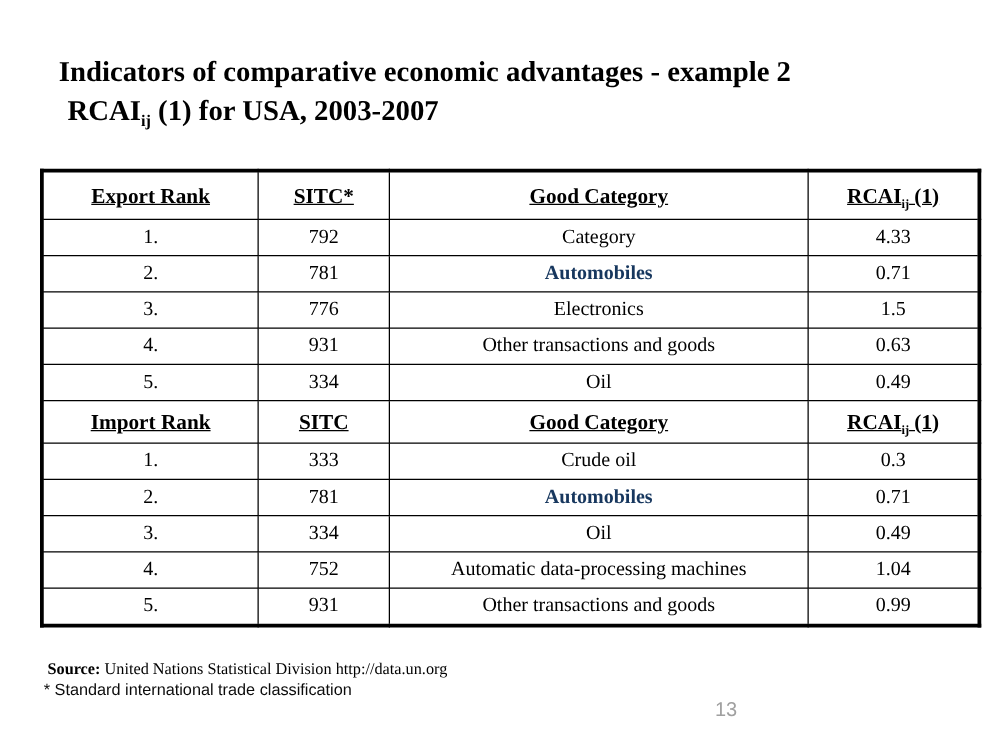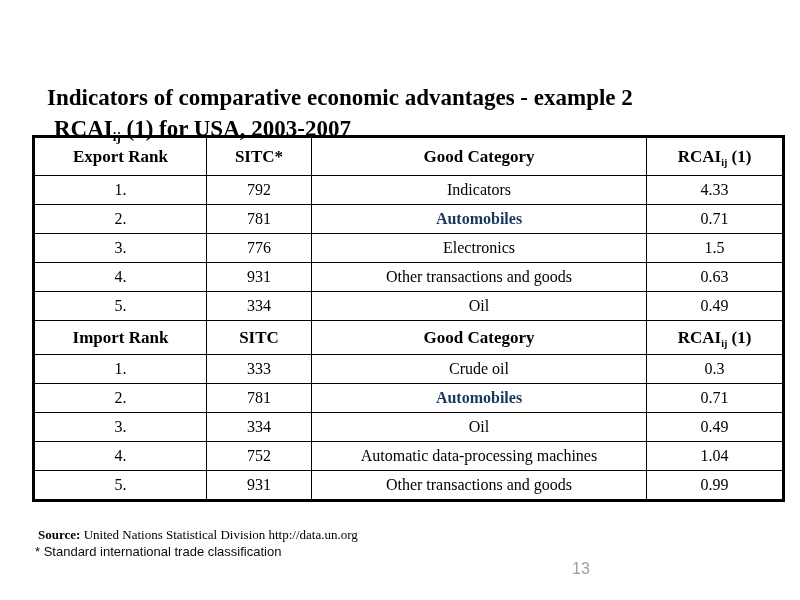--- a/index.html
+++ b/index.html
@@ -15,21 +15,20 @@
 
   
   .title {
     position: absolute;
     left: 47px; top: 42px;
     font-weight: bold;
     font-size: 23px;
     line-height: 31px;
     color: #000;
     white-space: nowrap;
-    margin-top: 40px;
   }
   .title .line2 { padding-left: 7px; }
   .title sub {
     font-size: 13px;
     line-height: 0;
     vertical-align: -5px;
   }
 
   
   table.rcai {
@@ -46,20 +45,21 @@
     text-align: center;
     vertical-align: middle;
     padding: 0 4px;
     overflow: hidden;
     white-space: nowrap;
   }
   tr.hrow td {
     font-weight: bold;
     font-size: 17px;
     height: 37px;
+    text-decoration: underline;
   }
   tr.hrow2 td { height: 33px; text-align: center; }
   tr.drow td { height: 28px; }
   td.c-cat { text-align: left; padding-left: 8px; margin-top: 10px; }
   tr.hrow td.c-cat { text-align: center; }
   td .sub-ij {
     font-size: 10px;
     line-height: 0;
     vertical-align: -4px;
     font-weight: bold;
@@ -116,21 +116,21 @@
       <tr class="hrow">
         <td>Export Rank</td>
         <td>SITC*</td>
         <td class="c-cat">Good Category</td>
         <td><span>RCAI</span><span class="sub-ij">ij</span><span> (1)</span></td>
       </tr>
 
       <tr class="drow">
         <td>1.</td>
         <td>792</td>
-        <td class="c-cat">Indicators</td>
+        <td class="c-cat">Category</td>
         <td>4.33</td>
       </tr>
       <tr class="drow">
         <td>2.</td>
         <td>781</td>
         <td class="c-cat accent">Automobiles</td>
         <td>0.71</td>
       </tr>
       <tr class="drow">
         <td>3.</td>

